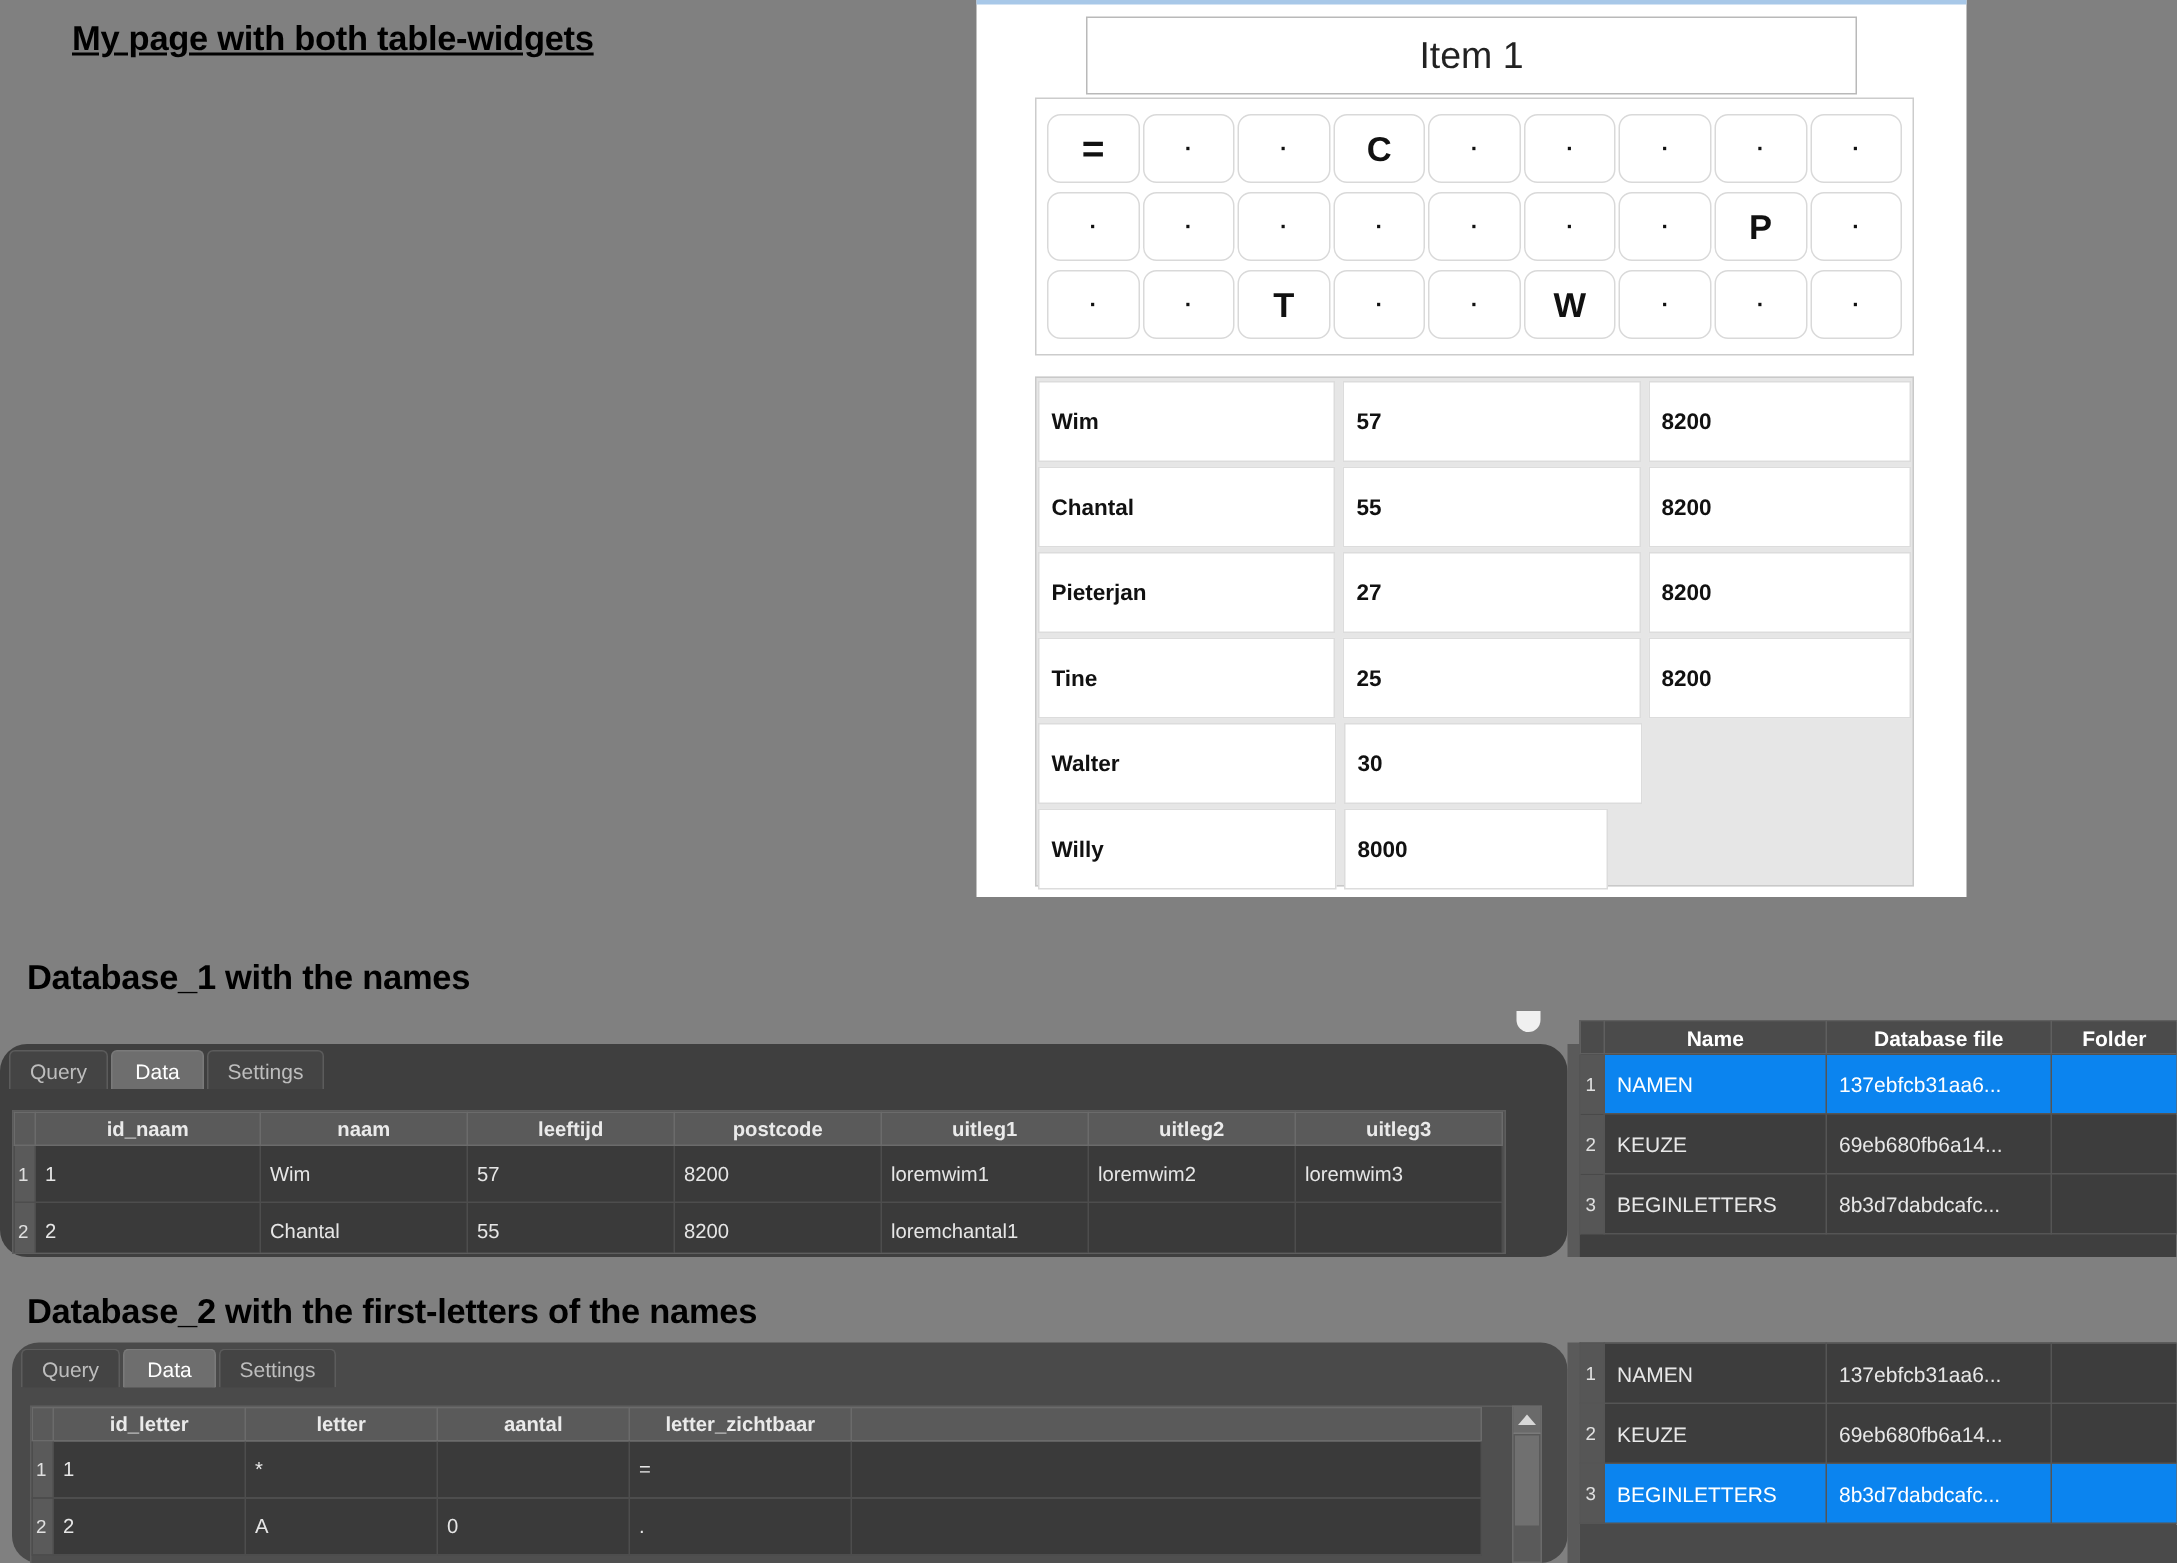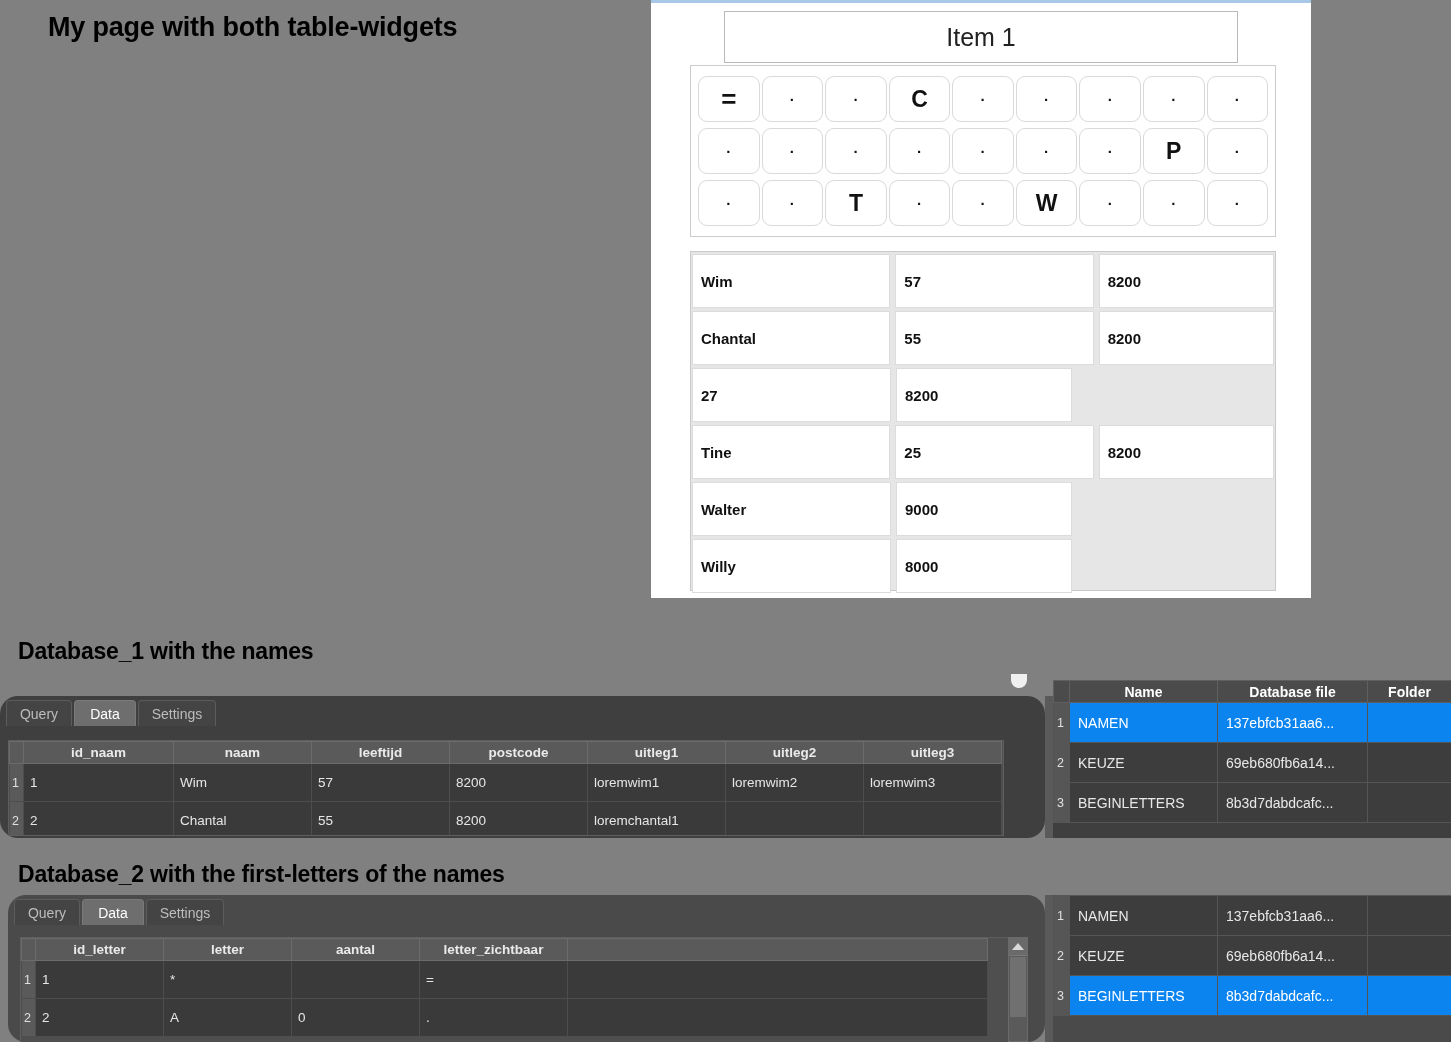--- a/index.html
+++ b/index.html
@@ -13,21 +13,21 @@
   }
 
   
   .caption {
     position:absolute;
     font-weight:bold;
     color:#000;
     letter-spacing:-0.2px;
     white-space:nowrap;
   }
-  #cap-main   { left:48px;  top:12px;  font-size:27px; }
+  #cap-main   { left:48px;  top:12px;  font-size:23px;text-decoration:underline; }
   #cap-db1    { left:18px;  top:638px; font-size:23px; }
   #cap-db2    { left:18px;  top:861px; font-size:23px; }
 
   
   #white-panel {
     position:absolute;
     left:651px; top:0px;
     width:660px; height:598px;
     background:#ffffff;
     border-top:3px solid #a8c8e8;
@@ -270,31 +270,32 @@
         <div class="wcell c1">Wim</div>
         <div class="wcell c2">57</div>
         <div class="wcell c3">8200</div>
       </div>
       <div class="wrow">
         <div class="wcell c1">Chantal</div>
         <div class="wcell c2">55</div>
         <div class="wcell c3">8200</div>
       </div>
       <div class="wrow">
+        <div class="wcell c1">Pieterjan</div>
         <div class="wcell c2">27</div>
         <div class="wcell c3">8200</div>
       </div>
       <div class="wrow">
         <div class="wcell c1">Tine</div>
         <div class="wcell c2">25</div>
         <div class="wcell c3">8200</div>
       </div>
       <div class="wrow">
         <div class="wcell c1">Walter</div>
-        <div class="wcell c3">9000</div>
+        <div class="wcell c2">30</div>
       </div>
       <div class="wrow">
         <div class="wcell c1">Willy</div>
         <div class="wcell c3">8000</div>
       </div>
     </div>
 </div>
 
 <div id="db1-knob"></div>
 

